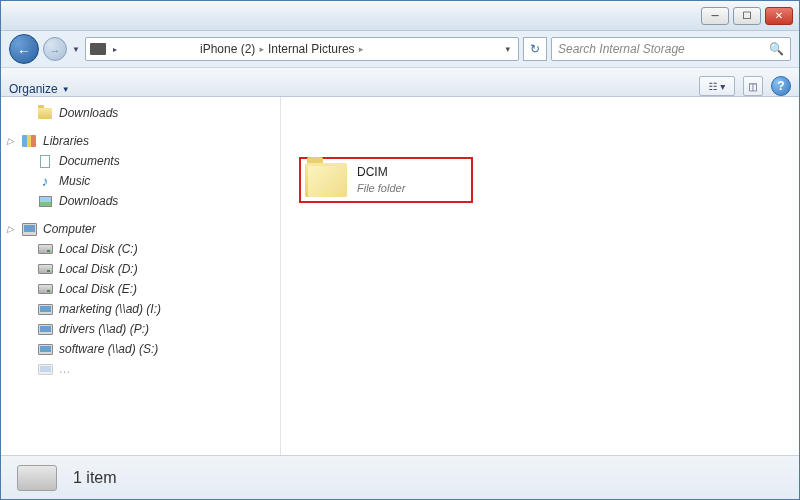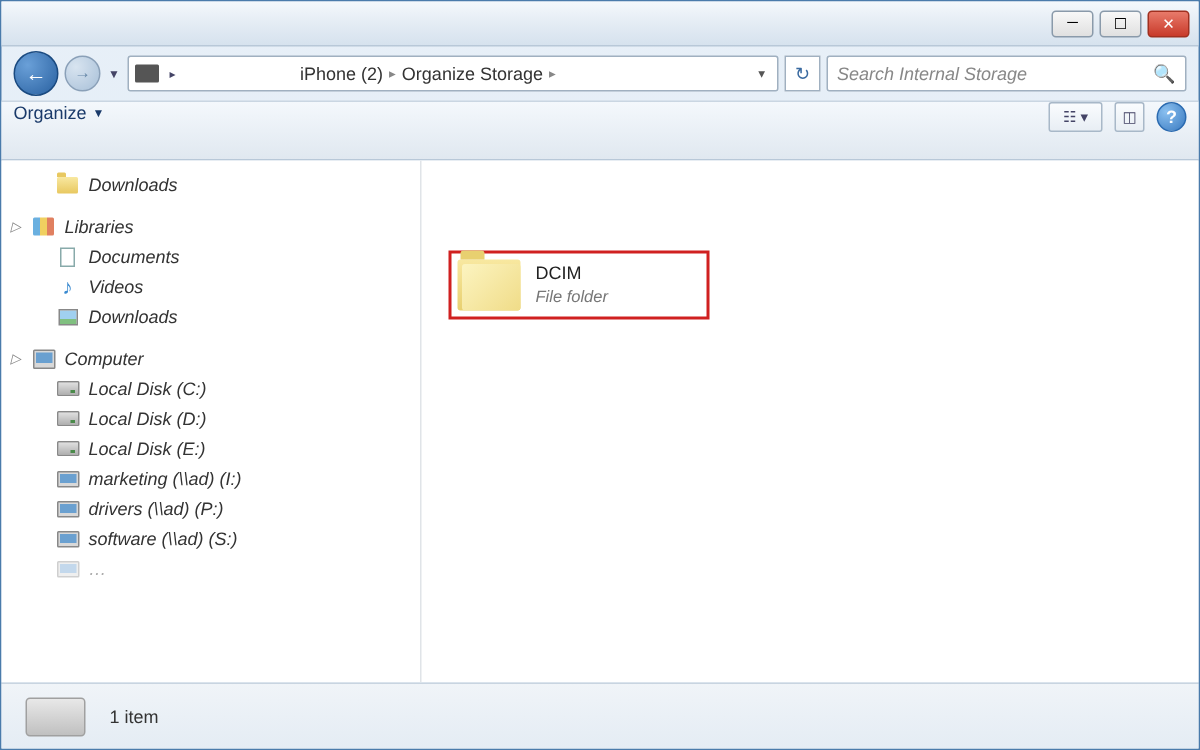--- a/index.html
+++ b/index.html
@@ -19,21 +19,21 @@
 .navdrop { width: 10px; height: 24px; display: flex; align-items: center; justify-content: center; font-size: 8px; color: #446; }
 .breadcrumb { flex: 1; height: 24px; background: #fff; border: 1px solid #a0b0c0; border-radius: 2px; display: flex; align-items: center; padding: 0 4px; font-size: 12px; color: #333; }
 .bc-icon { width: 16px; height: 12px; background: #555; margin-right: 4px; border-radius: 1px; position: relative; }
 .bc-sep { margin: 0 4px; color: #888; font-size: 9px; }
 .bc-drop { margin-left: auto; font-size: 9px; color: #555; padding: 0 4px; }
 .refresh { width: 24px; height: 24px; background: #fff; border: 1px solid #a0b0c0; display: flex; align-items: center; justify-content: center; font-size: 12px; color: #3a6aa0; }
 .searchbox { width: 240px; height: 24px; background: #fff; border: 1px solid #a0b0c0; border-radius: 2px; display: flex; align-items: center; padding: 0 6px; font-size: 12px; color: #888; font-style: italic; }
 .searchbox .mag { margin-left: auto; font-style: normal; color: #5a8ac0; }
 
 
-.toolbar { height: 40px; background: linear-gradient(to bottom, #f4f8fc, #e0e8f0); border-top: 1px solid #cad6e2; border-bottom: 1px solid #b8c8d8; display: flex; align-items: flex-start; padding: 0 8px; font-size: 12px; }
+.toolbar { height: 30px; background: linear-gradient(to bottom, #f4f8fc, #e0e8f0); border-top: 1px solid #cad6e2; border-bottom: 1px solid #b8c8d8; display: flex; align-items: flex-end; padding: 0 8px; font-size: 12px; }
 .organize { color: #1a3a6a; display: flex; align-items: center; gap: 4px; }
 .organize .tri { font-size: 8px; }
 .toolbar-right { margin-left: auto; display: flex; align-items: center; gap: 8px; }
 .toolbtn { width: 20px; height: 20px; border: 1px solid #a8b8c8; border-radius: 2px; background: linear-gradient(to bottom, #fafcfe, #e8eef4); display: flex; align-items: center; justify-content: center; font-size: 10px; color: #446; }
 .toolbtn.wide { width: 36px; }
 .helpbtn { width: 20px; height: 20px; border-radius: 50%; background: radial-gradient(circle at 30% 30%, #8ac0f0, #3a7ac0); color: #fff; display: flex; align-items: center; justify-content: center; font-size: 12px; font-weight: bold; border: 1px solid #2a6ab0; }
 
 
 .body { flex: 1; display: flex; background: #fff; overflow: hidden; }
 .navpane { width: 280px; border-right: 1px solid #e0e4e8; padding: 6px 0; font-size: 12px; color: #333; overflow-y: auto; position: relative; font-style: italic; }
@@ -65,21 +65,21 @@
 
 .content { flex: 1; padding: 12px 18px; position: relative; }
 .folderitem { display: flex; align-items: center; gap: 10px; padding: 4px; border: 2px solid #d02020; width: 174px; margin-top: 48px; }
 .bigfolder { width: 42px; height: 34px; background: linear-gradient(to bottom, #f8e8a0, #e8d070); border-radius: 2px; position: relative; }
 .bigfolder::before { content: ""; position: absolute; top: -6px; left: 2px; width: 16px; height: 6px; background: #e8d070; border-radius: 2px 2px 0 0; }
 .bigfolder::after { content: ""; position: absolute; top: 3px; left: 3px; right: 0; bottom: 0; background: linear-gradient(135deg, #fcf4c0, #f0dc88); border-radius: 2px; }
 .folderlabel { font-size: 12px; color: #222; line-height: 1.3; }
 .folderlabel .sub { color: #777; font-size: 11px; font-style: italic; }
 
 
-.statusbar { height: 44px; background: linear-gradient(to bottom, #f0f4f8, #e4ecf4); border-top: 1px solid #c8d4e0; display: flex; align-items: center; padding: 0 16px; gap: 16px; font-size: 12px; color: #333; }
+.statusbar { height: 44px; background: linear-gradient(to bottom, #f0f4f8, #e4ecf4); border-top: 1px solid #c8d4e0; display: flex; align-items: center; padding: 0 16px; gap: 16px; font-size: 16px; color: #333; }
 .status-icon { width: 40px; height: 26px; background: linear-gradient(to bottom, #e8e8e8, #c0c0c0); border-radius: 3px; border: 1px solid #a0a0a0; }
 </style>
 </head>
 <body>
 
 <div class="window">
 
   <div class="titlebar">
     <div class="winbtn">
         <span>─</span>
@@ -101,21 +101,21 @@
       </div>
     <div class="navdrop">
         <span>▼</span>
       </div>
     <div class="breadcrumb">
       <span class="bc-icon"></span>
       <span class="navdrop">▸</span>
       <span style="width:80px"></span>
       <span>iPhone (2)</span>
       <span class="bc-sep">▸</span>
-      <span>Organize Storage</span>
+      <span>Internal Pictures</span>
       <span class="bc-sep">▸</span>
       <span class="bc-drop">▾</span>
     </div>
     <div class="refresh">
         <span>↻</span>
       </div>
     <div class="searchbox">
       <span>Search Internal Storage</span>
       <span class="mag">🔍</span>
     </div>
@@ -156,21 +156,21 @@
           <span>Libraries</span>
         </div>
       <div class="navitem">
           <span class="icon">
             <span class="doc-ico"></span>
           </span>
           <span>Documents</span>
         </div>
       <div class="navitem">
           <span class="icon music-ico">♪</span>
-          <span>Videos</span>
+          <span>Music</span>
         </div>
       <div class="navitem">
           <span class="icon">
             <span class="pic-ico"></span>
           </span>
           <span>Downloads</span>
         </div>
 
       <div class="navitem group">
           <span class="tri-exp">▷</span>

